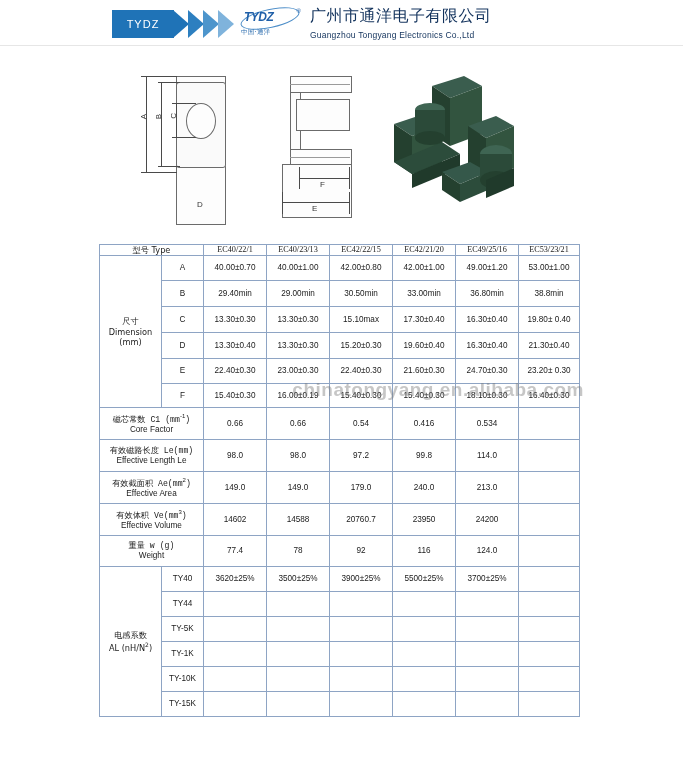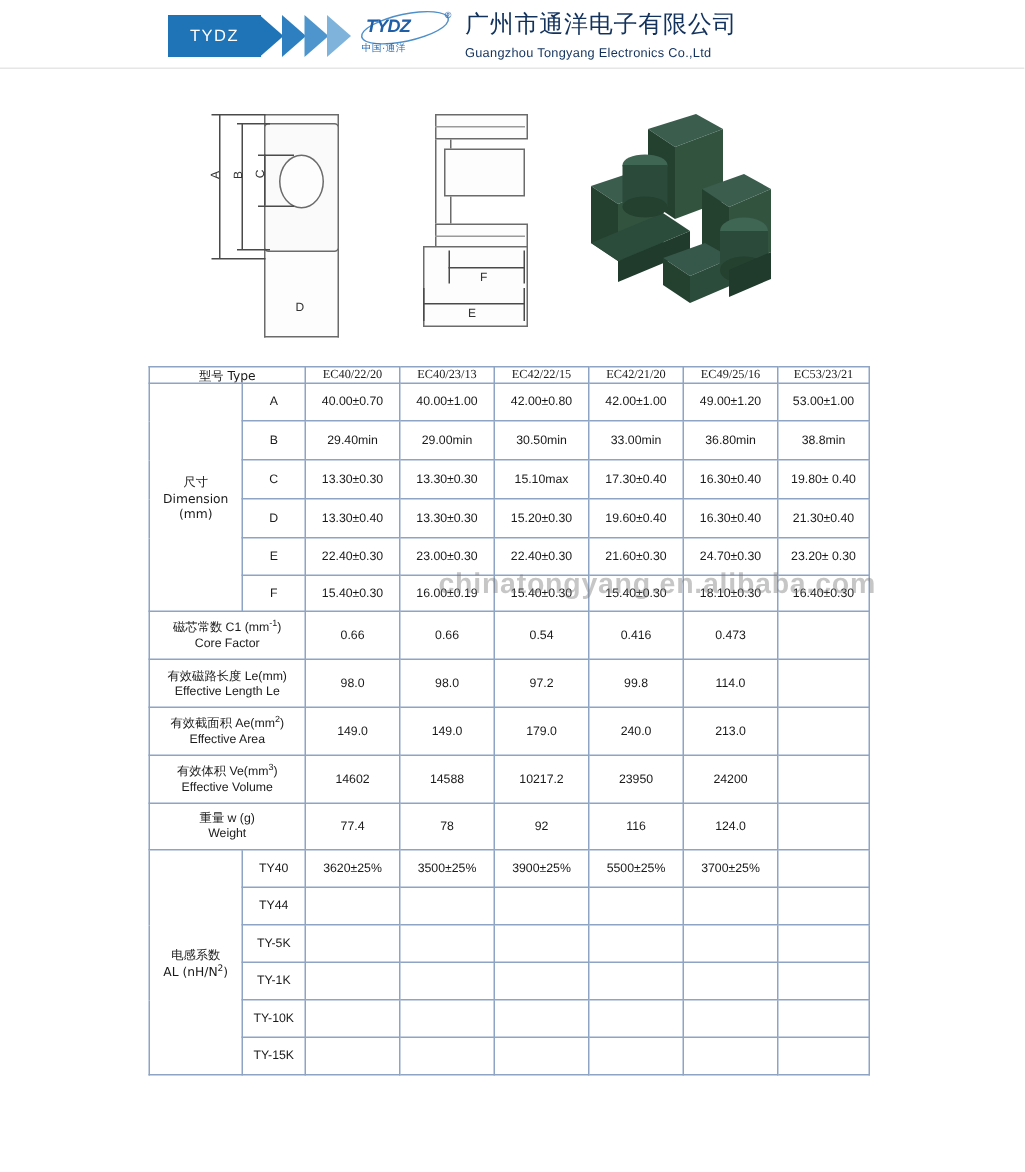--- a/index.html
+++ b/index.html
@@ -218,21 +218,21 @@
     font-family: "DejaVu Sans", sans-serif;
     line-height: 1.5;
   }
   td.al-group {
     font-size: 8.6px;
     font-family: "DejaVu Sans", sans-serif;
     line-height: 1.6;
   }
   td.rowkey { font-size: 9px; font-weight: normal; }
   td.al-key { font-size: 9px; text-align: center; }
-  .cn { font-family: Liberation Sans, sans-serif; }
+  .cn { font-family: Liberation Mono, monospace; }
   .band-blue td { background: #c5dcf0; }
   .band-orange td { background: #fbd9a5; }
   .band-white td { background: #ffffff; }
   td.nofill { background: #ffffff !important; }
   .sub { font-size: 6px; vertical-align: super; }
   .ssup { font-size: 6px; vertical-align: super; }
   td.twoline { line-height: 1.35; padding: 2px 1px; }
 
   
   #watermark {
@@ -367,21 +367,21 @@
       <col style="width:63px">
       <col style="width:63px">
       <col style="width:63px">
       <col style="width:63px">
       <col style="width:61px">
     </colgroup>
     <tbody>
 
       <tr>
         <td colspan="2" class="type-hdr">型号 Type</td>
-        <td class="hdr">EC40/22/20</td>
+        <td class="hdr">EC40/22/1</td>
         <td class="hdr">EC40/23/13</td>
         <td class="hdr">EC42/22/15</td>
         <td class="hdr">EC42/21/20</td>
         <td class="hdr">EC49/25/16</td>
         <td class="hdr">EC53/23/21</td>
       </tr>
 
       <tr class="band-blue" style="height:25px">
         <td rowspan="6" class="dim-group nofill">
           <span class="cn">尺寸</span><br>
@@ -449,21 +449,21 @@
 
       <tr class="band-orange" style="height:32px">
         <td colspan="2" class="lbl-wide twoline">
           <span class="cn">磁芯常数 C1 (mm</span><span class="sub">-1</span><span class="cn">)</span><br>
           <span>Core Factor</span>
         </td>
         <td>0.66</td>
         <td>0.66</td>
         <td>0.54</td>
         <td>0.416</td>
-        <td>0.473</td>
+        <td>0.534</td>
         <td></td>
       </tr>
 
       <tr class="band-white" style="height:32px">
         <td colspan="2" class="lbl-wide twoline">
           <span class="cn">有效磁路长度 Le(mm)</span><br>
           <span>Effective Length Le</span>
         </td>
         <td>98.0</td>
         <td>98.0</td>
@@ -486,21 +486,21 @@
         <td></td>
       </tr>
 
       <tr class="band-white" style="height:32px">
         <td colspan="2" class="lbl-wide twoline">
           <span class="cn">有效体积 Ve(mm</span><span class="ssup">3</span><span class="cn">)</span><br>
           <span>Effective Volume</span>
         </td>
         <td>14602</td>
         <td>14588</td>
-        <td>10217.2</td>
+        <td>20760.7</td>
         <td>23950</td>
         <td>24200</td>
         <td></td>
       </tr>
 
       <tr class="band-orange" style="height:31px">
         <td colspan="2" class="lbl-wide twoline">
           <span class="cn">重量 w (g)</span><br>
           <span>Weight</span>
         </td>

